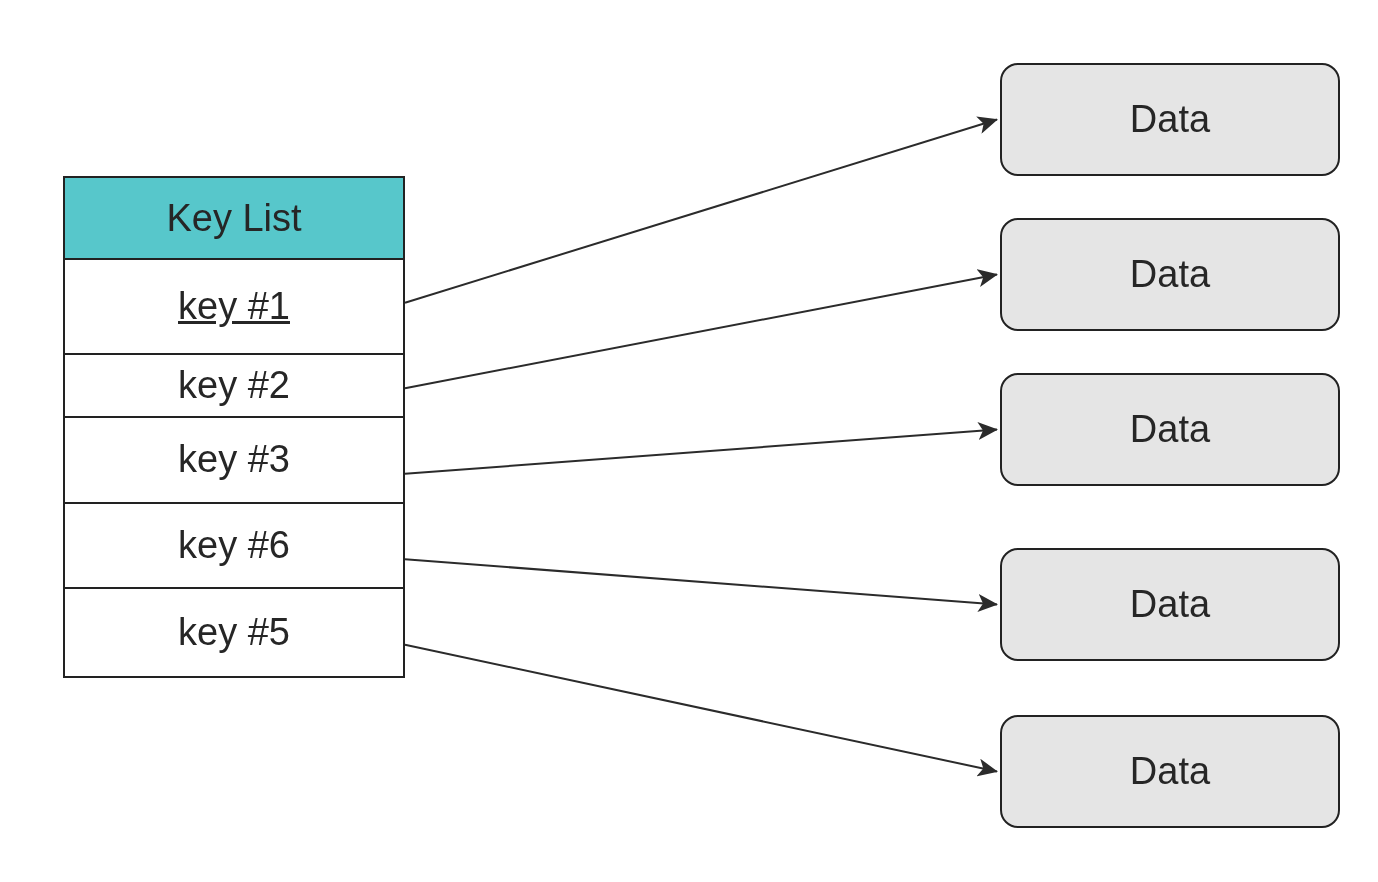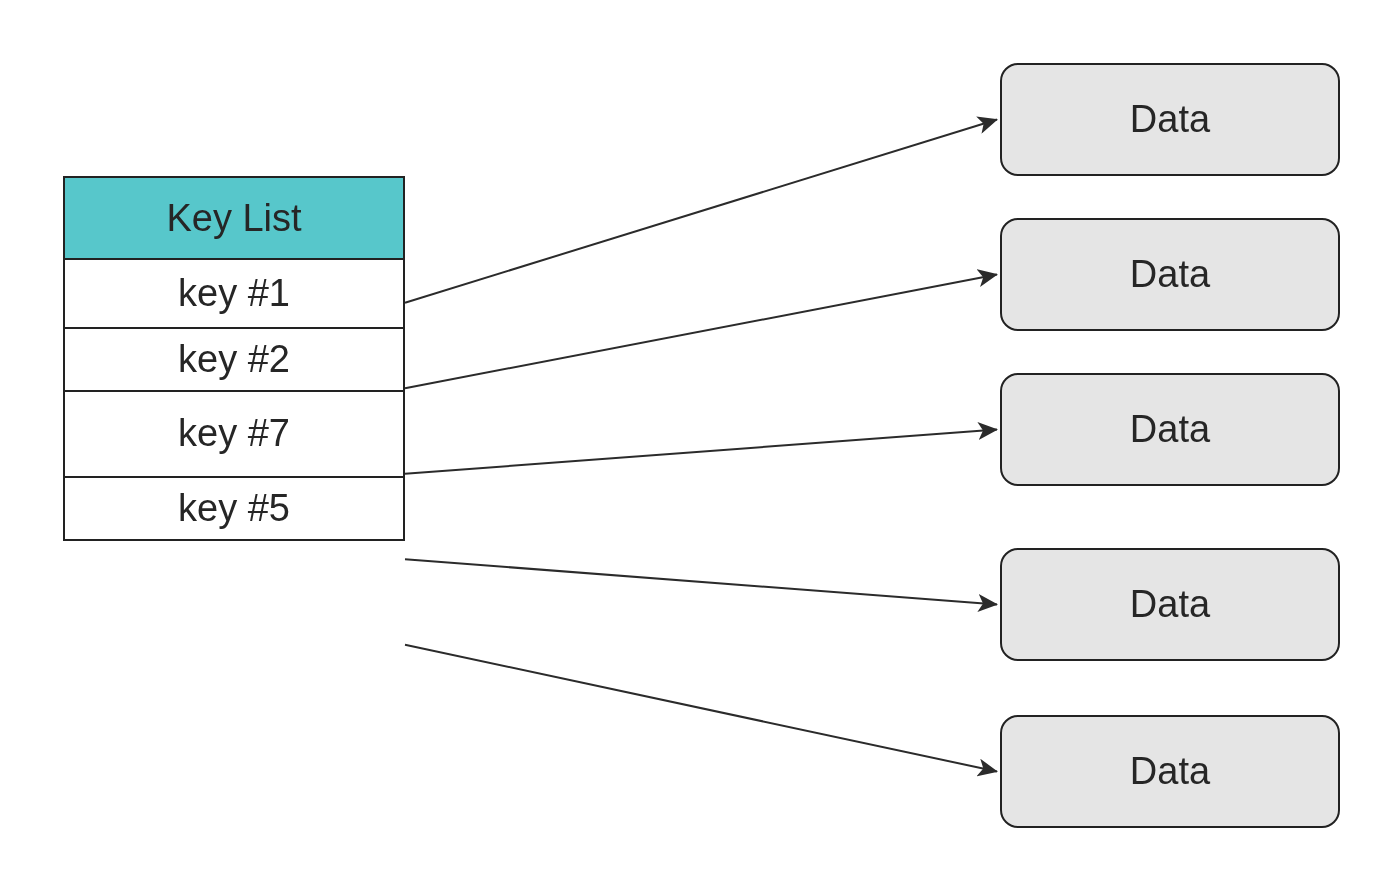--- a/index.html
+++ b/index.html
@@ -77,24 +77,25 @@
   <line x1="405" y1="302.75" x2="997" y2="119.5" stroke="#2b2b2b" stroke-width="2" marker-end="url(#arrowhead)"></line>
       <line x1="405" y1="388.25" x2="997" y2="274.5" stroke="#2b2b2b" stroke-width="2" marker-end="url(#arrowhead)"></line>
       <line x1="405" y1="473.75" x2="997" y2="429.5" stroke="#2b2b2b" stroke-width="2" marker-end="url(#arrowhead)"></line>
       <line x1="405" y1="559.25" x2="997" y2="604.5" stroke="#2b2b2b" stroke-width="2" marker-end="url(#arrowhead)"></line>
       <line x1="405" y1="644.75" x2="997" y2="771.5" stroke="#2b2b2b" stroke-width="2" marker-end="url(#arrowhead)"></line>
     </svg>
 
   <div class="key-table" style="left: 63px; top: 176px; width: 342px;">
     <div class="cell key-header" style="height: 82px;">Key List</div>
     <div id="key-rows">
-        <div class="cell key-row" style="height: 69px;">key #1</div>
+        <div class="cell key-row" style="height: 95px; text-decoration: underline;">key #1</div>
         <div class="cell key-row" style="height: 63px;">key #2</div>
-        <div class="cell key-row" style="height: 85.5px;">key #7</div>
-        <div class="cell key-row" style="height: 61px;">key #5</div>
+        <div class="cell key-row" style="height: 85.5px;">key #3</div>
+        <div class="cell key-row" style="height: 85.5px;">key #6</div>
+        <div class="cell key-row" style="height: 87px;">key #5</div>
       </div>
   </div>
 
 <div class="data-box" style="left: 1000px; top: 63px; width: 340px; height: 113px;">Data</div>
     <div class="data-box" style="left: 1000px; top: 218px; width: 340px; height: 113px;">Data</div>
     <div class="data-box" style="left: 1000px; top: 373px; width: 340px; height: 113px;">Data</div>
     <div class="data-box" style="left: 1000px; top: 548px; width: 340px; height: 113px;">Data</div>
     <div class="data-box" style="left: 1000px; top: 715px; width: 340px; height: 113px;">Data</div>
   </div>
 

